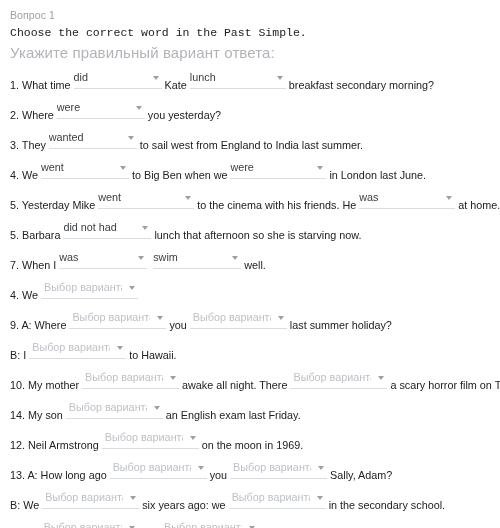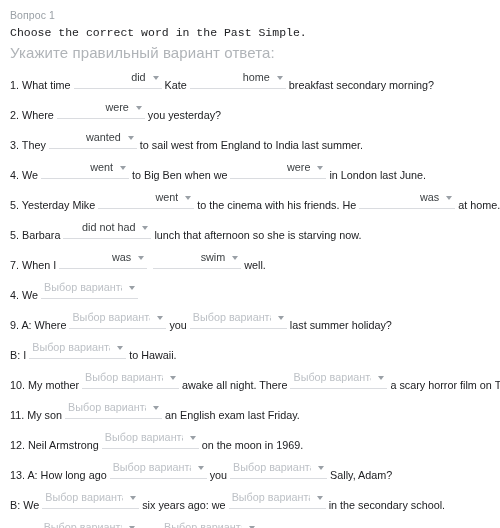--- a/index.html
+++ b/index.html
@@ -81,21 +81,21 @@
     border-bottom: 1px solid #dadce0;
     margin: 0 3px;
     vertical-align: baseline;
     flex: 0 0 auto;
   }
   .sel .val {
     position: absolute;
     left: 0;
     right: 16px;
     top: 1px;
-    text-align: right;
+    text-align: left;
     font-size: 10.8px;
     color: #3c4043;
     line-height: 17px;
     overflow: hidden;
     white-space: nowrap;
   }
   .sel.ph .val {
     text-align: left;
     padding-left: 3px;
     color: #bdc1c6;
@@ -126,21 +126,21 @@
 
   <div class="rows" id="rows-container">
       <div class="row">
         <span class="txt">1. What time</span>
         <span class="sel w-filled">
           <span class="val">did</span>
           <span class="caret"></span>
         </span>
         <span class="txt">Kate</span>
         <span class="sel w-filled2">
-          <span class="val">home</span>
+          <span class="val">lunch</span>
           <span class="caret"></span>
         </span>
         <span class="txt">breakfast secondary morning?</span>
       </div>
       <div class="row">
         <span class="txt">2. Where</span>
         <span class="sel w-filled">
           <span class="val">were</span>
           <span class="caret"></span>
         </span>
@@ -235,21 +235,21 @@
           <span class="caret"></span>
         </span>
         <span class="txt">awake all night. There</span>
         <span class="sel w-ph ph">
           <span class="val">Выбор варианта</span>
           <span class="caret"></span>
         </span>
         <span class="txt">a scary horror film on TV.</span>
       </div>
       <div class="row">
-        <span class="txt">11. My son</span>
+        <span class="txt">14. My son</span>
         <span class="sel w-ph ph">
           <span class="val">Выбор варианта</span>
           <span class="caret"></span>
         </span>
         <span class="txt">an English exam last Friday.</span>
       </div>
       <div class="row">
         <span class="txt">12. Neil Armstrong</span>
         <span class="sel w-ph ph">
           <span class="val">Выбор варианта</span>

